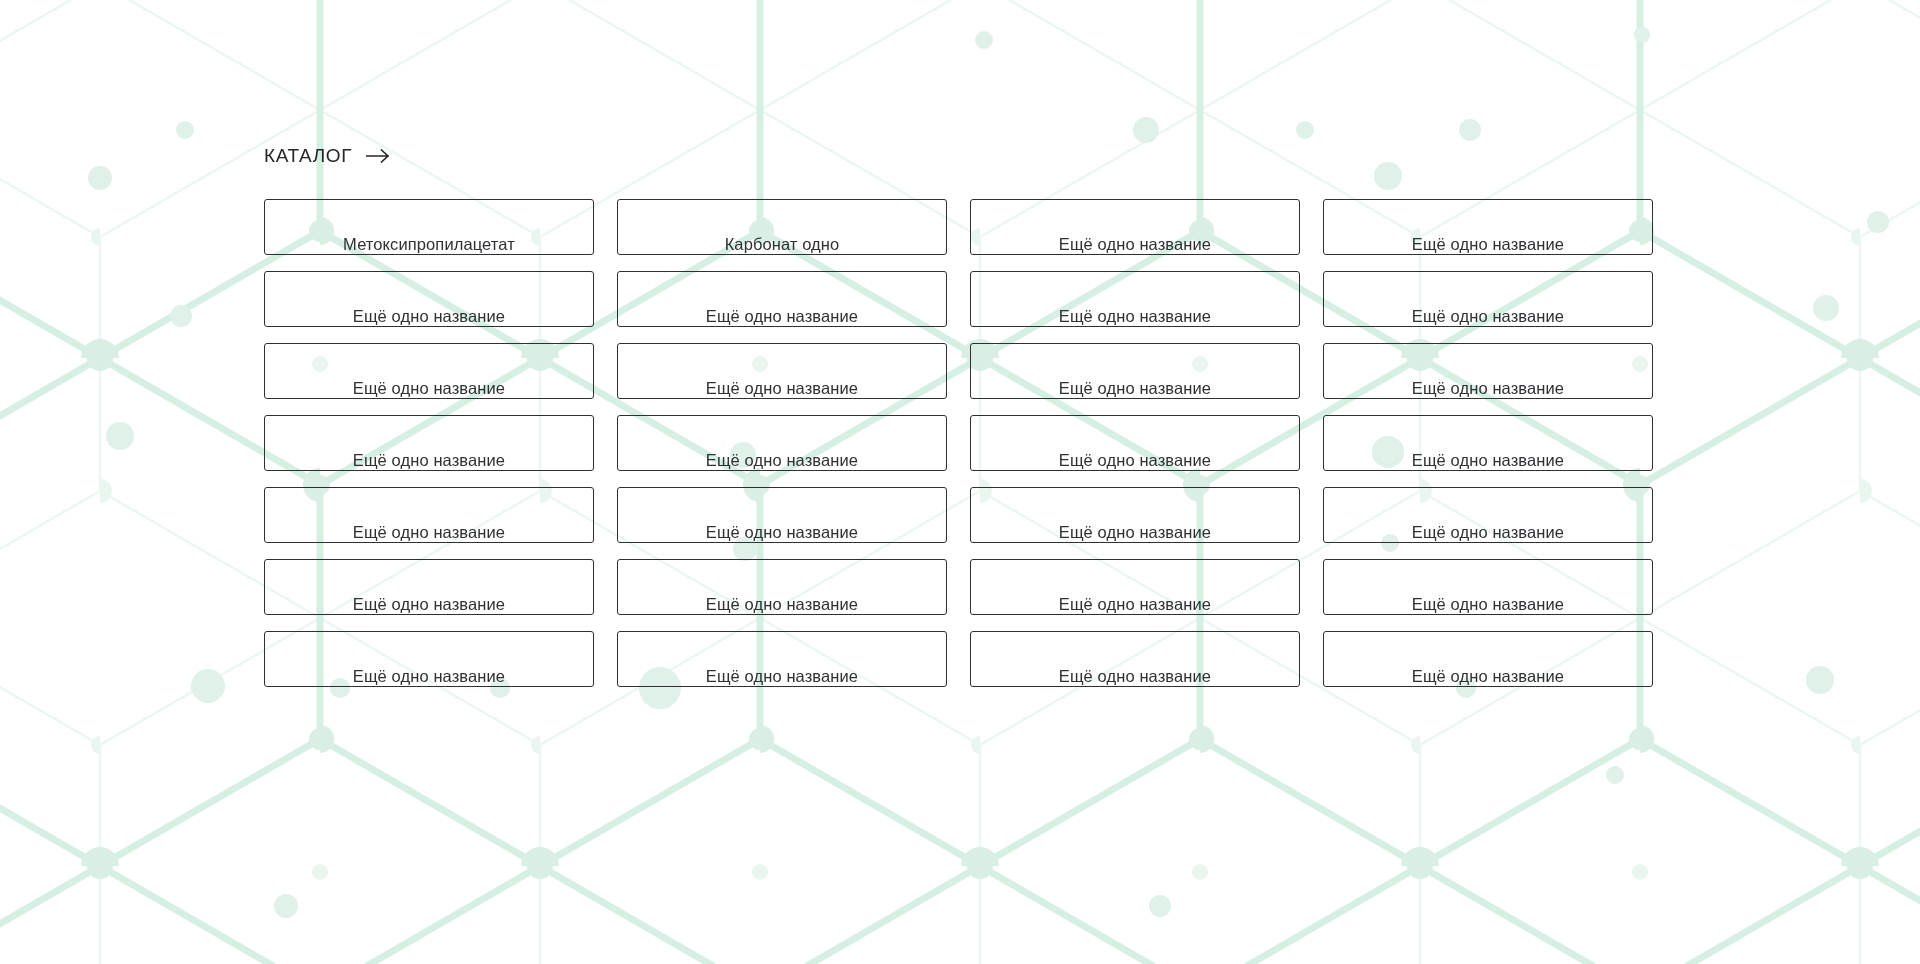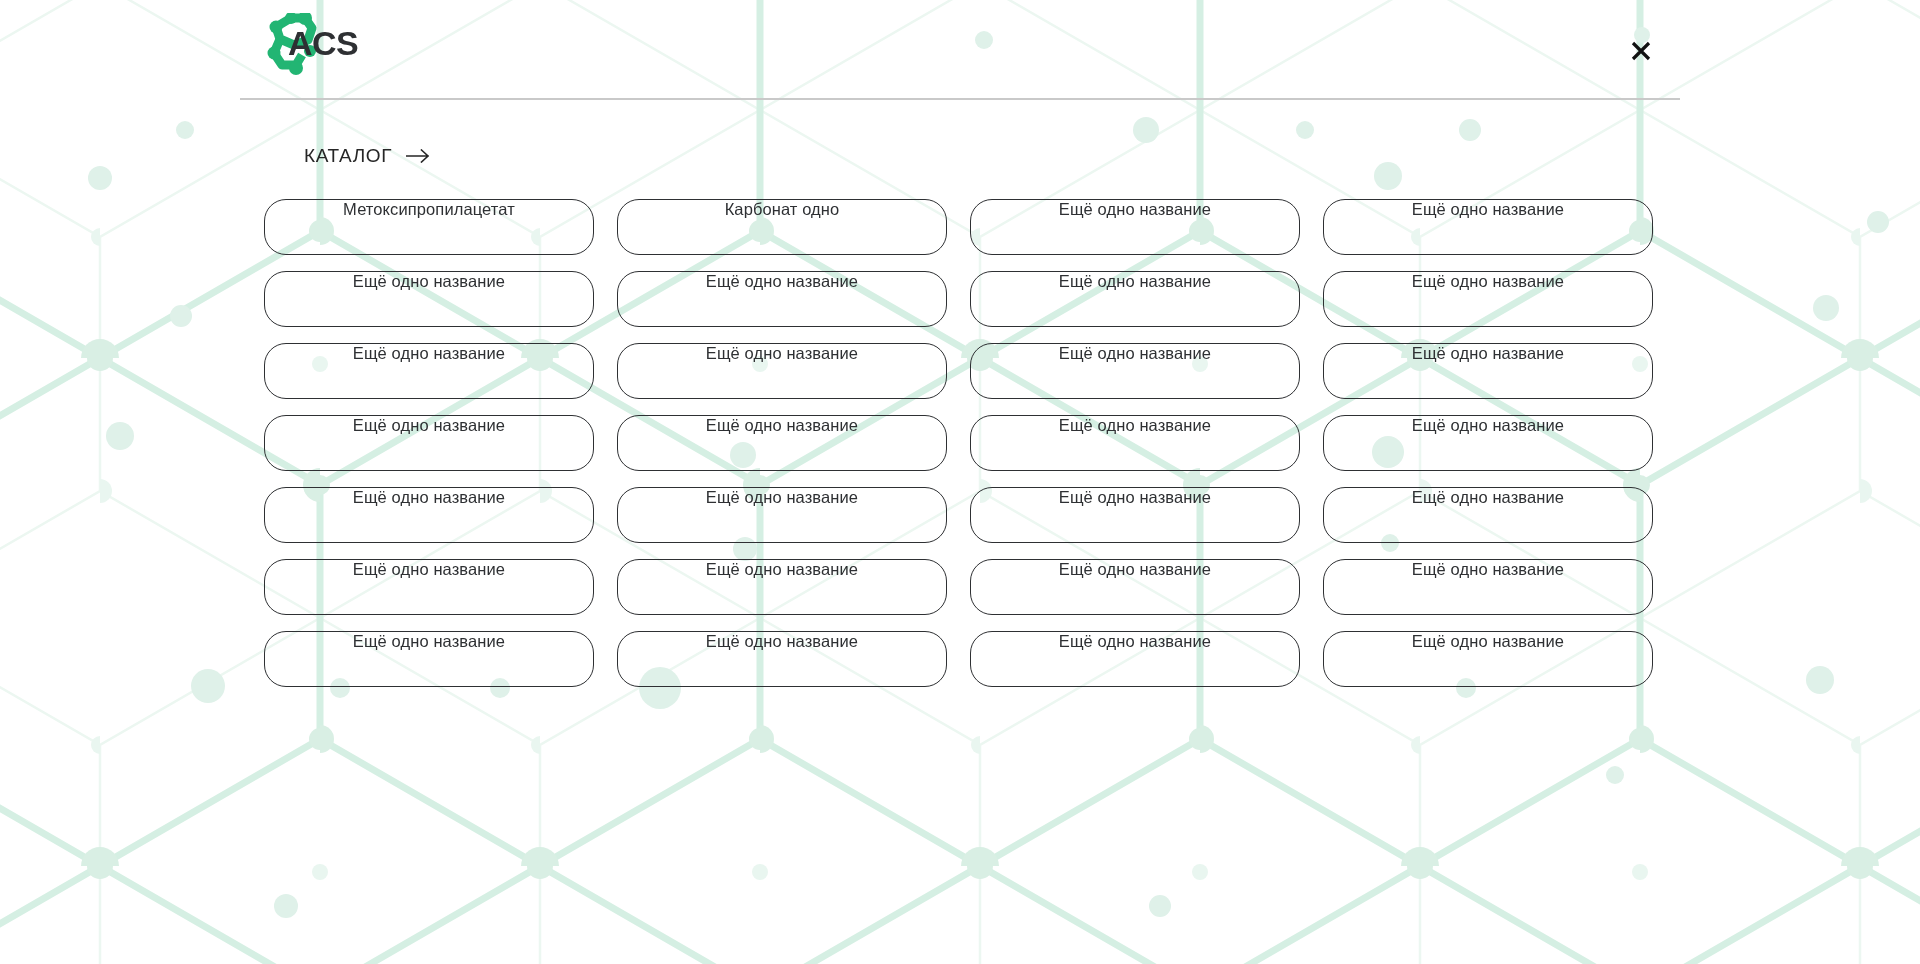--- a/index.html
+++ b/index.html
@@ -78,21 +78,20 @@
   
   .catalog-link {
     position: absolute;
     left: 264px;
     top: 145px;
     display: flex;
     align-items: center;
     gap: 14px;
     cursor: pointer;
     text-decoration: none;
-    margin-left: 40px;
   }
   .catalog-label {
     font-size: 19px;
     letter-spacing: 0.6px;
     color: #262626;
     font-weight: 400;
     font-family: "Liberation Sans", sans-serif;
   }
   .catalog-arrow svg { display: block; }
 
@@ -104,24 +103,24 @@
     width: 1394px;
     display: grid;
     grid-template-columns: repeat(4, 330px);
     column-gap: 23px;
     row-gap: 16px;
   }
 
   .item-button {
     height: 56px;
     border: 1.3px solid #2e3033;
-    border-radius: 22px;
+    border-radius: 3px;
     background: transparent;
     display: flex;
-    align-items: flex-start;
+    align-items: flex-end;
     justify-content: center;
     cursor: pointer;
     padding: 0 10px;
     box-sizing: border-box;
     font-family: "Liberation Sans", sans-serif;
   }
   .item-button-label {
     font-size: 16.5px;
     color: #2e3033;
     font-weight: 400;
@@ -190,46 +189,20 @@
     <circle cx="1820" cy="680" r="14"></circle>
     <circle cx="1466" cy="688" r="10"></circle>
     <circle cx="1615" cy="775" r="9"></circle>
     <circle cx="286" cy="906" r="12"></circle>
     <circle cx="1160" cy="906" r="11"></circle>
   </g>
 </svg>
 
 <div class="panel">
 
-  <div class="header">
-
-    <div class="logo">
-      <svg width="100" height="62" viewBox="0 0 100 62" xmlns="http://www.w3.org/2000/svg">
-        <g>
-          <path d="M33 5 L47 5 L54 15 L50 27 L36 32 L22 26 L18 14 Z" fill="none" stroke="#22b573" stroke-width="9" stroke-linejoin="round"></path>
-          <path d="M22 26 L16 40 L24 52 L38 52 L44 42" fill="none" stroke="#22b573" stroke-width="9" stroke-linejoin="round"></path>
-          <circle cx="47" cy="5" r="7" fill="#22b573"></circle>
-          <circle cx="18" cy="14" r="6.5" fill="#22b573"></circle>
-          <circle cx="16" cy="40" r="6.5" fill="#22b573"></circle>
-          <circle cx="38" cy="55" r="7" fill="#22b573"></circle>
-          <circle cx="52" cy="38" r="6" fill="#22b573"></circle>
-          <circle cx="33" cy="5" r="6" fill="#22b573"></circle>
-        </g>
-        <text x="30" y="42" font-family="'Liberation Sans', sans-serif" font-size="34" font-weight="bold" fill="#2e3033" letter-spacing="-0.5">ACS</text>
-      </svg>
-    </div>
-
-    <button class="close-button" aria-label="close">
-      <svg width="22" height="22" viewBox="0 0 22 22" xmlns="http://www.w3.org/2000/svg">
-        <path d="M3 3 L19 19 M19 3 L3 19" stroke="#111111" stroke-width="3.2" stroke-linecap="butt"></path>
-      </svg>
-    </button>
-
-    <div class="divider"></div>
-  </div>
 
   <a class="catalog-link" href="#">
     <span class="catalog-label">КАТАЛОГ</span>
     <span class="catalog-arrow">
       <svg width="25" height="14" viewBox="0 0 25 14" xmlns="http://www.w3.org/2000/svg">
         <path d="M0 7 L22 7 M15.5 1 L22 7 L15.5 13" fill="none" stroke="#262626" stroke-width="1.6" stroke-linecap="square" stroke-linejoin="miter"></path>
       </svg>
     </span>
   </a>
 

